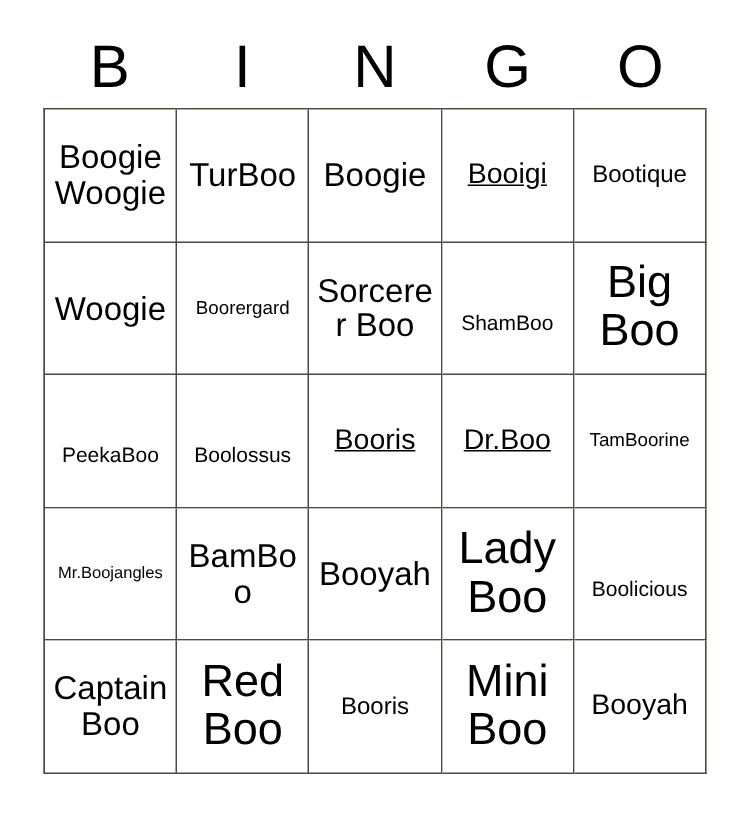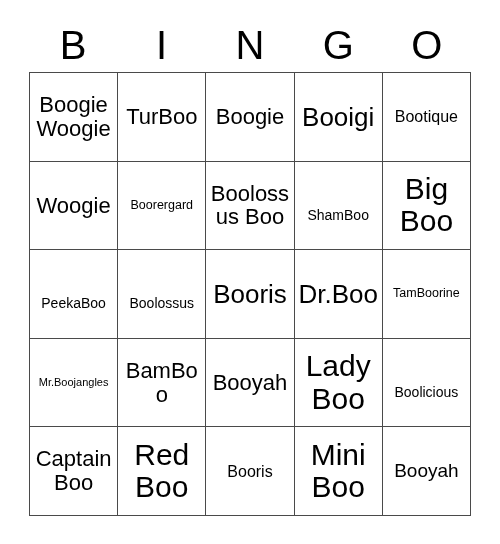--- a/index.html
+++ b/index.html
@@ -79,21 +79,21 @@
     word-wrap: break-word;
   }
 
   
   .fs-xxs .cell-text { font-size: 11px; }
   .fs-xs  .cell-text { font-size: 12.5px; }
   .fs-s   .cell-text { font-size: 14px; margin-top: 20px; }
   .fs-m   .cell-text { font-size: 16px; }
   .fs-l   .cell-text { font-size: 19px; }
   .fs-xl  .cell-text { font-size: 22px; }
-  .fs-xxl .cell-text { font-size: 26px; }
+  .fs-xxl .cell-text { font-size: 19px; text-decoration: underline; }
   .fs-h1  .cell-text { font-size: 30px; }
 </style>
 </head>
 <body>
 
 <div id="card">
 
   <div id="header-row">
     <div class="header-letter">
       <span>B</span>
@@ -128,21 +128,21 @@
       <div class="cell fs-m">
         <span class="cell-text">Bootique</span>
       </div>
       <div class="cell fs-xl">
         <span class="cell-text">Woogie</span>
       </div>
       <div class="cell fs-xs">
         <span class="cell-text">Boorergard</span>
       </div>
       <div class="cell fs-xl">
-        <span class="cell-text">Boolossus Boo</span>
+        <span class="cell-text">Sorcerer Boo</span>
       </div>
       <div class="cell fs-s">
         <span class="cell-text">ShamBoo</span>
       </div>
       <div class="cell fs-h1">
         <span class="cell-text">Big Boo</span>
       </div>
       <div class="cell fs-s">
         <span class="cell-text">PeekaBoo</span>
       </div>

